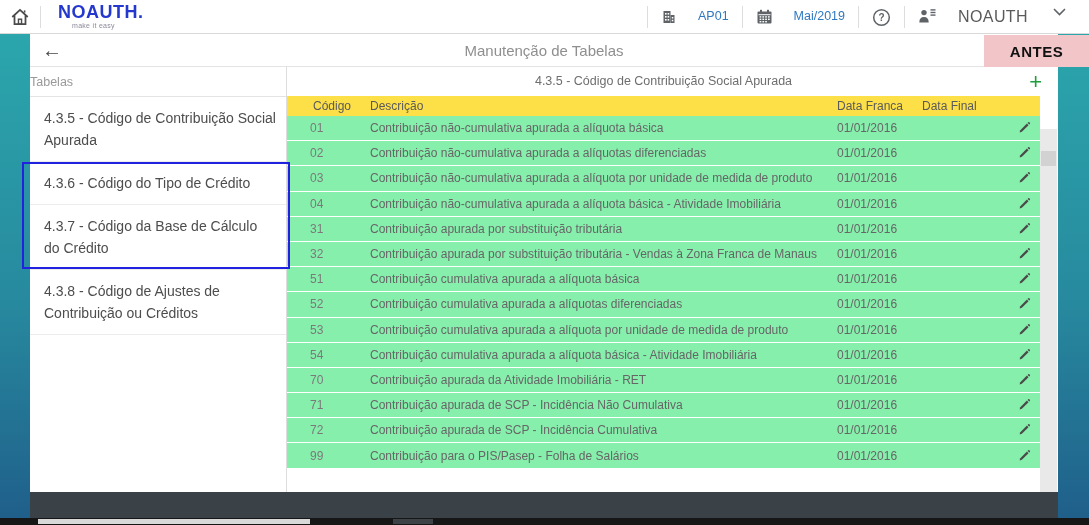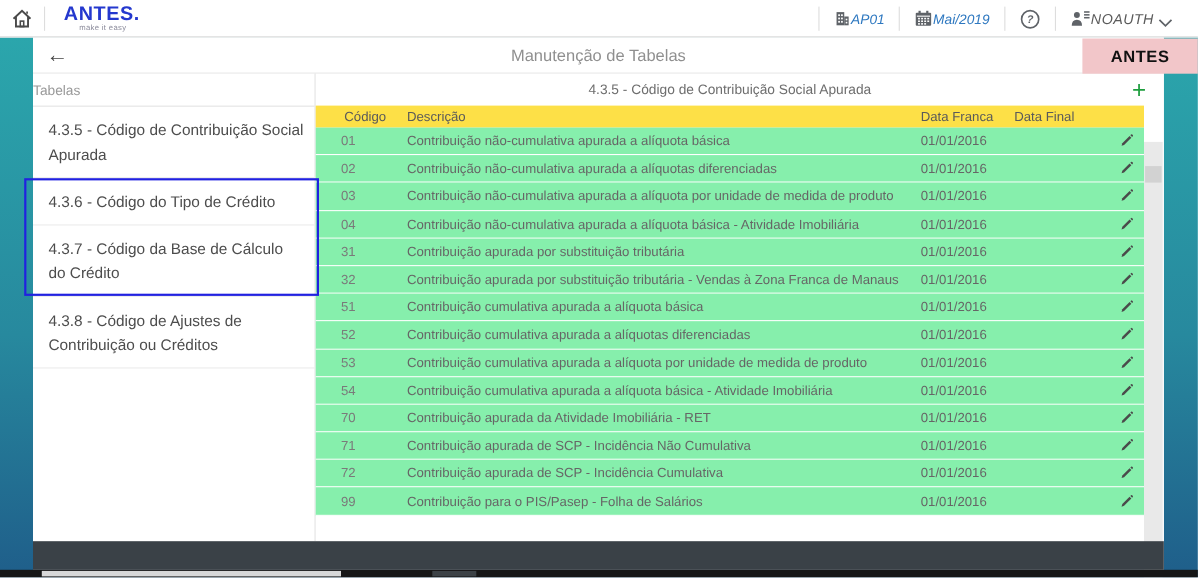--- a/index.html
+++ b/index.html
@@ -12,23 +12,23 @@
 
   
   .topbar{position:absolute;left:0;top:0;width:1089px;height:34px;background:#fff;border-bottom:1px solid #d9d9d9;z-index:6;}
   .home-btn{position:absolute;left:7px;top:5px;width:26px;height:24px;display:flex;align-items:center;justify-content:center;cursor:pointer;}
   .topbar .vdiv{width:1px;height:22px;background:#ddd;}
   .logo-wrap{position:absolute;left:58px;top:3px;line-height:1;}
   .logo-text{font-size:18px;font-weight:bold;color:var(--logo-blue);letter-spacing:.5px;}
   .logo-tagline{font-size:7px;color:#8a8a9a;margin-top:1px;margin-left:14px;letter-spacing:.3px;}
   .home-div{position:absolute;left:40px;top:6px;width:1px;height:22px;background:#ddd;}
   .topbar-right{position:absolute;right:10px;top:0;height:34px;display:flex;align-items:center;}
-  .tb-group{display:flex;align-items:flex-end;gap:0;padding:0 13px;cursor:pointer;font-style:italic;}
+  .tb-group{display:flex;align-items:flex-start;gap:21px;padding:0 13px;cursor:pointer;}
   .tb-label{font-size:12.5px;color:var(--link-blue);}
-  .tb-user-label{font-size:13px;color:#5a5a5a;letter-spacing:.4px;}
+  .tb-user-label{font-size:16px;color:#5a5a5a;letter-spacing:.4px;}
 
   
   .page-bg{position:absolute;left:0;top:34px;width:1089px;height:491px;background:linear-gradient(180deg,var(--teal-top) 0%,#27899e 55%,var(--teal-bottom) 100%);}
 
   
   .card{position:absolute;left:30px;top:34px;width:1028px;height:484px;background:#fff;z-index:2;}
 
   
   .nav-row{position:absolute;left:0;top:0;width:1028px;height:33px;background:#fff;border-bottom:1px solid #e3e3e3;}
   .back-btn{position:absolute;left:12px;top:3px;font-size:20px;color:#444;cursor:pointer;line-height:26px;}
@@ -86,21 +86,21 @@
         <svg width="22" height="22" viewBox="0 0 20 20">
             <path d="M3 10 L10 3.5 L17 10" stroke="#4a4a4a" stroke-width="1.6" fill="none"></path>
             <path d="M5 8.6 V16.5 H15 V8.6" stroke="#4a4a4a" stroke-width="1.6" fill="none"></path>
             <rect x="8.6" y="12" width="2.8" height="4.5" stroke="#4a4a4a" stroke-width="1.3" fill="none"></rect>
             <path d="M14.2 4 v2" stroke="#4a4a4a" stroke-width="1.4"></path>
           </svg>
       </span>
     </div>
     <div class="home-div"></div>
     <div class="logo-wrap">
-      <div class="logo-text">ANTES.</div>
+      <div class="logo-text">NOAUTH.</div>
       <div class="logo-tagline">make it easy</div>
     </div>
     <div class="topbar-right">
       <div class="vdiv"></div>
       <div class="tb-group">
         <span>
           <svg width="16" height="16" viewBox="0 0 16 16">
               <rect x="2.5" y="2" width="7" height="12" fill="#5f6368"></rect>
               <rect x="9.5" y="6" width="4" height="8" fill="#5f6368"></rect>
               <rect x="4" y="4" width="1.6" height="1.6" fill="#fff"></rect>

